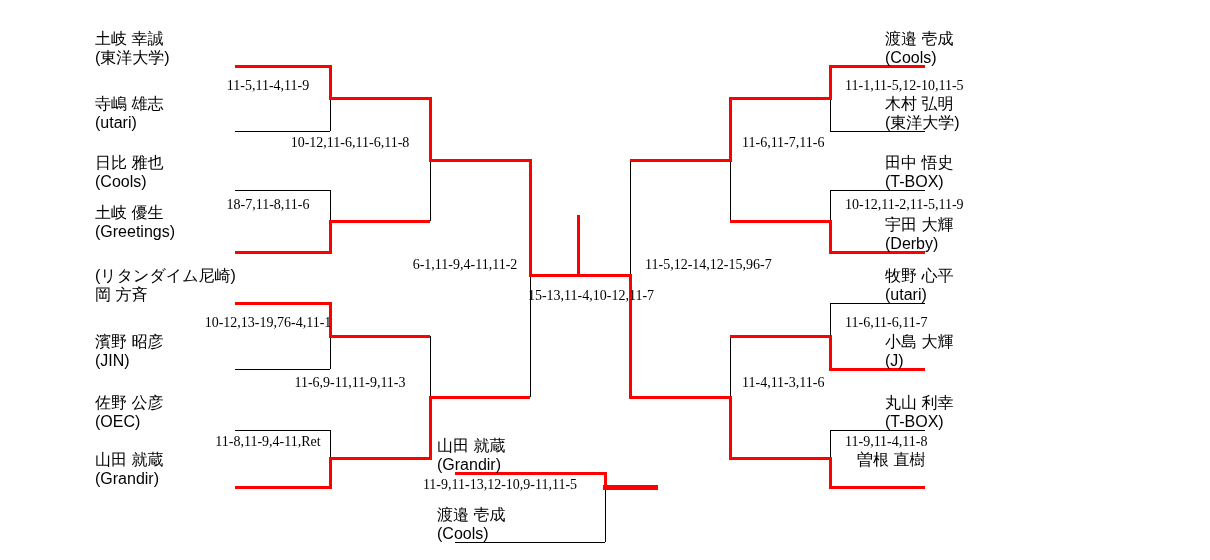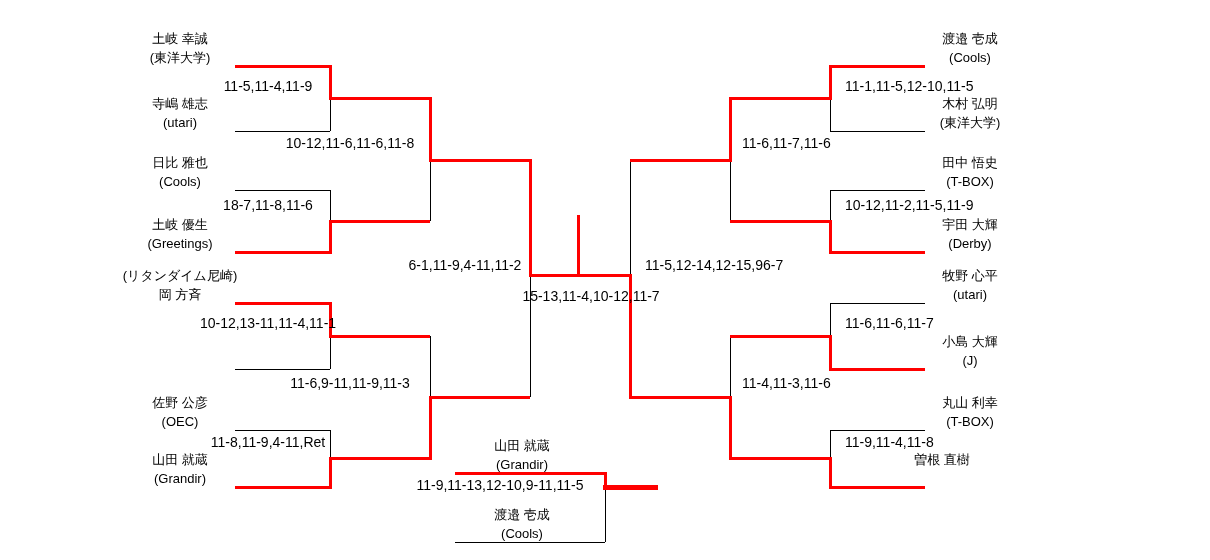--- a/index.html
+++ b/index.html
@@ -15,34 +15,35 @@
     background: var(--bg);
     overflow: hidden;
   }
   .stage svg { position:absolute; left:0; top:0; }
   path.structure { stroke: var(--line); stroke-width:1; fill:none; }
   path.winner { stroke: var(--win); stroke-width:3; fill:none; }
   path.winner-thick { stroke: var(--win); stroke-width:5; fill:none; }
   .entry {
     position:absolute;
     width:170px;
-    text-align:center;
-    font-size:13px;
+    text-align:left;
+    font-size:16px;
     line-height:19px;
     white-space:nowrap;
     color:#000;
   }
   .score {
     position:absolute;
     width:190px;
     font-size:14px;
     line-height:16px;
     text-align:center;
     white-space:nowrap;
     color:#000;
+    font-family:Liberation Serif, serif;
   }
   .score.align-left { text-align:left; }
 </style>
 </head>
 <body>
 
 <div class="stage">
 
   <svg width="1210" height="560" viewBox="0 0 1210 560" shape-rendering="crispEdges">
     <g>
@@ -69,27 +70,31 @@
     <div>(東洋大学)</div>
   </div>
   <div class="entry" style="left:95px;top:94px">
     <div>寺嶋 雄志</div>
     <div>(utari)</div>
   </div>
   <div class="entry" style="left:95px;top:153px">
     <div>日比 雅也</div>
     <div>(Cools)</div>
   </div>
-  <div class="entry" style="left:95px;top:215px">
+  <div class="entry" style="left:95px;top:203px">
     <div>土岐 優生</div>
     <div>(Greetings)</div>
   </div>
   <div class="entry" style="left:95px;top:266px">
     <div>(リタンダイム尼崎)</div>
     <div>岡 方斉</div>
+  </div>
+  <div class="entry" style="left:95px;top:332px">
+    <div>濱野 昭彦</div>
+    <div>(JIN)</div>
   </div>
   <div class="entry" style="left:95px;top:393px">
     <div>佐野 公彦</div>
     <div>(OEC)</div>
   </div>
   <div class="entry" style="left:95px;top:450px">
     <div>山田 就蔵</div>
     <div>(Grandir)</div>
   </div>
 
@@ -129,21 +134,21 @@
     <div>山田 就蔵</div>
     <div>(Grandir)</div>
   </div>
   <div class="entry" style="left:437px;top:505px">
     <div>渡邉 壱成</div>
     <div>(Cools)</div>
   </div>
 
   <div class="score" style="left:173px;top:78px">11-5,11-4,11-9</div>
   <div class="score" style="left:173px;top:197px">18-7,11-8,11-6</div>
-  <div class="score" style="left:173px;top:315px">10-12,13-11,11-4,11-1</div>
+  <div class="score" style="left:173px;top:315px">10-12,13-19,76-4,11-1</div>
   <div class="score" style="left:173px;top:434px">11-8,11-9,4-11,Ret</div>
   <div class="score" style="left:255px;top:135px">10-12,11-6,11-6,11-8</div>
   <div class="score" style="left:255px;top:375px">11-6,9-11,11-9,11-3</div>
   <div class="score" style="left:370px;top:257px">6-1,11-9,4-11,11-2</div>
 
   <div class="score" style="left:496px;top:288px">15-13,11-4,10-12,11-7</div>
 
   <div class="score align-left" style="left:845px;top:78px">11-1,11-5,12-10,11-5</div>
   <div class="score align-left" style="left:845px;top:197px">10-12,11-2,11-5,11-9</div>
   <div class="score align-left" style="left:845px;top:315px">11-6,11-6,11-7</div>

